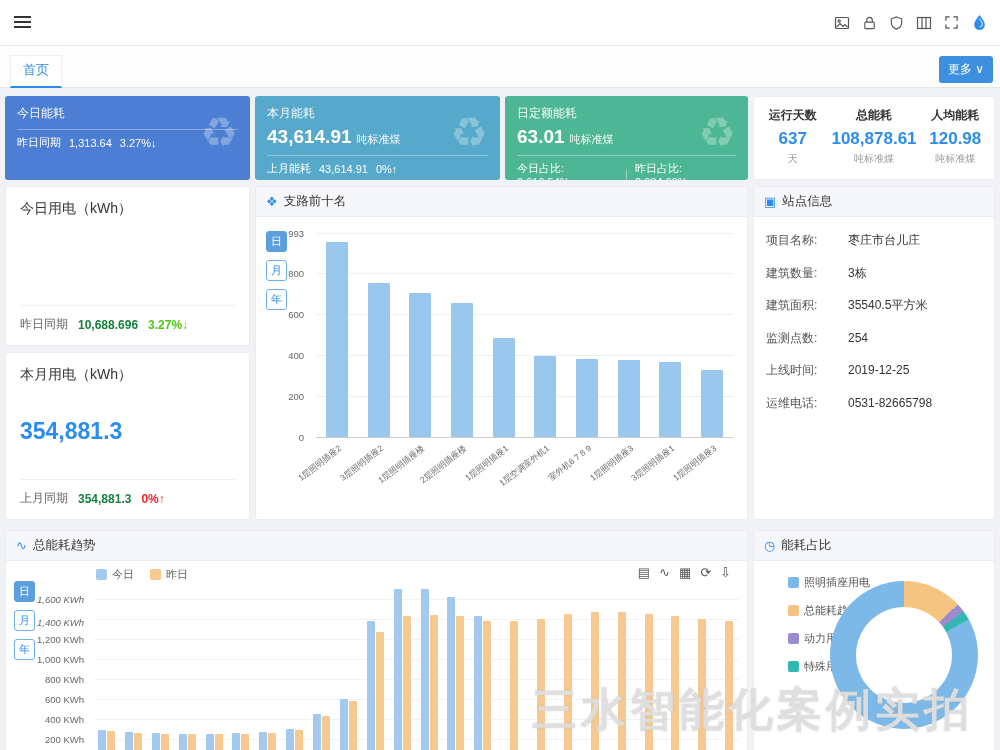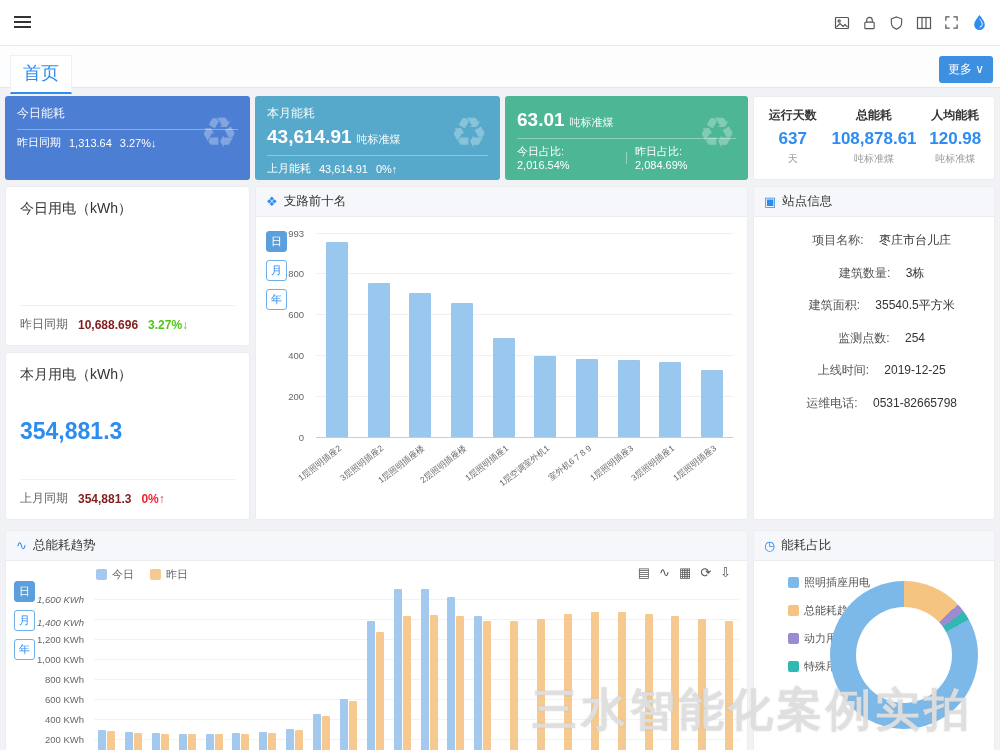--- a/index.html
+++ b/index.html
@@ -9,21 +9,21 @@
 
   
   .topbar { position: absolute; top: 0; left: 0; width: 1000px; height: 46px; background: #fff; border-bottom: 1px solid #e8e8e8; z-index: 5; }
   .hamburger { position: absolute; left: 14px; top: 16px; width: 17px; height: 14px; cursor: pointer; }
   .hamburger span { display: block; height: 2px; background: #333; margin-bottom: 3px; }
   .top-icons { position: absolute; right: 12px; top: 14px; display: flex; align-items: center; gap: 12px; }
   .top-icons svg { display: block; }
 
   
   .tabrow { position: absolute; top: 46px; left: 0; width: 1000px; height: 42px; background: #fdfdfd; border-bottom: 1px solid #e6e6e6; z-index: 4; }
-  .tab { display: inline-block; margin: 9px 0 0 10px; padding: 5px 12px 7px; color: #2d8cf0; font-size: 18px; background: #fff; border: 1px solid #e9f1fb; border-bottom: 2px solid #2d8cf0; cursor: pointer; }
+  .tab { display: inline-block; margin: 9px 0 0 10px; padding: 5px 12px 7px; color: #2d8cf0; font-size: 13px; background: #fff; border: 1px solid #e9f1fb; border-bottom: 2px solid #2d8cf0; cursor: pointer; }
   .more-btn { position: absolute; right: 7px; top: 10px; background: #3d8fe0; color: #fff; font-size: 12px; padding: 5px 9px; border-radius: 3px; cursor: pointer; }
 
   
   .kpi { position: absolute; top: 96px; height: 84px; border-radius: 3px; color: #fff; padding: 9px 12px; overflow: hidden; }
   .kpi-title { font-size: 12px; opacity: .95; }
   .kpi-value { font-size: 19px; font-weight: bold; margin-top: 4px; }
   .kpi-unit { font-size: 11px; font-weight: normal; margin-left: 5px; opacity: .95; }
   .kpi-footer { border-top: 1px solid rgba(255,255,255,.35); margin-top: 7px; padding-top: 5px; font-size: 11px; display: flex; gap: 8px; align-items: center; }
   .kpi-footer .sep { border-left: 1px solid rgba(255,255,255,.4); height: 12px; }
   .recycle { position: absolute; right: 12px; top: 16px; font-size: 42px; color: rgba(255,255,255,.3); line-height: 1; }
@@ -32,21 +32,21 @@
   .summary .col { flex: 1; text-align: center; padding-top: 10px; }
   .sum-label { font-size: 12px; color: #333; font-weight: bold; }
   .sum-value { font-size: 17px; color: #2d8cf0; font-weight: bold; margin: 5px 0 3px; }
   .sum-unit { font-size: 10px; color: #999; }
 
   
   .stat-card { position: absolute; left: 5px; width: 245px; background: #fff; border: 1px solid #ededed; border-radius: 3px; padding: 13px 14px; }
   .stat-title { font-size: 14px; color: #333; }
   .stat-value { font-size: 23px; font-weight: bold; margin-top: 34px; }
   .stat-footer { position: absolute; left: 14px; right: 14px; bottom: 12px; border-top: 1px solid #f0f0f0; padding-top: 10px; font-size: 12px; color: #666; display: flex; gap: 10px; align-items: center; }
-  .stat-footer b { color: #7f1d1d; text-align: center; }
+  .stat-footer b { color: #15803d; text-align: center; }
   .stat-footer .delta { font-weight: bold; }
 
   
   .panel { position: absolute; background: #fff; border: 1px solid #ededed; border-radius: 3px; overflow: hidden; }
   .panel-header { height: 30px; background: #f6f7fa; border-bottom: 1px solid #ececec; display: flex; align-items: center; gap: 6px; padding: 0 10px; font-size: 12.5px; color: #333; }
   .panel-header .picon { color: #2d8cf0; font-size: 13px; }
 
   
   .period-col { position: absolute; display: flex; flex-direction: column; gap: 8px; }
   .pbtn { width: 21px; height: 21px; line-height: 19px; text-align: center; font-size: 11px; color: #2d8cf0; border: 1px solid #6fb0ea; border-radius: 3px; background: #fff; cursor: pointer; }
@@ -54,21 +54,21 @@
 
   
   #branch-ylabels { position: absolute; left: 6px; top: 46px; width: 46px; height: 204px; }
   #branch-ylabels .ytick { position: absolute; right: 4px; font-size: 9.5px; color: #666; width: 42px; text-align: right; }
   #branch-plot { position: absolute; left: 60px; top: 46px; right: 14px; height: 204px; }
   .hgrid { position: absolute; left: 0; right: 0; height: 1px; background: #f0f0f0; }
   .vbar { position: absolute; bottom: 0; border-radius: 1px 1px 0 0; }
   .branch-xlab { position: absolute; width: 80px; text-align: right; transform: rotate(-38deg); transform-origin: 100% 0; font-size: 8.5px; color: #666; white-space: nowrap; }
 
   
-  .site-rows { padding: 15px 12px; text-align: center; }
+  .site-rows { padding: 15px 12px; }
   .site-row { margin-bottom: 15.5px; font-size: 12px; }
   .site-label { display: inline-block; width: 82px; color: #555; }
   .site-value { color: #333; }
 
   
   #trend-legend { position: absolute; left: 90px; top: 36px; display: flex; gap: 16px; font-size: 11px; color: #666; }
   .legend-item { display: flex; align-items: center; gap: 5px; cursor: pointer; }
   .legend-swatch { width: 11px; height: 11px; border-radius: 2px; display: inline-block; }
   #trend-toolbar { position: absolute; right: 16px; top: 34px; display: flex; gap: 9px; font-size: 13px; color: #555; }
   #trend-toolbar span { cursor: pointer; }
@@ -153,20 +153,21 @@
     <div class="kpi-title">本月能耗</div>
     <div class="kpi-value"><span>43,614.91</span><span class="kpi-unit">吨标准煤</span></div>
     <span class="recycle">♻</span>
     <div class="kpi-footer">
       <span>上月能耗</span>
         <span>43,614.91</span>
         <span>0%↑</span>
     </div>
   </div>
   <div class="kpi" style="left: 505px; width: 243px; background: rgb(77, 183, 149);">
+    <div class="kpi-title">日定额能耗</div>
     <div class="kpi-value"><span>63.01</span><span class="kpi-unit">吨标准煤</span></div>
     <span class="recycle">♻</span>
     <div class="kpi-footer">
       <span>今日占比: 2,016.54%</span>
         <span class="sep"></span>
         <span>昨日占比: 2,084.69%</span>
     </div>
   </div>
 
   <div class="summary">

